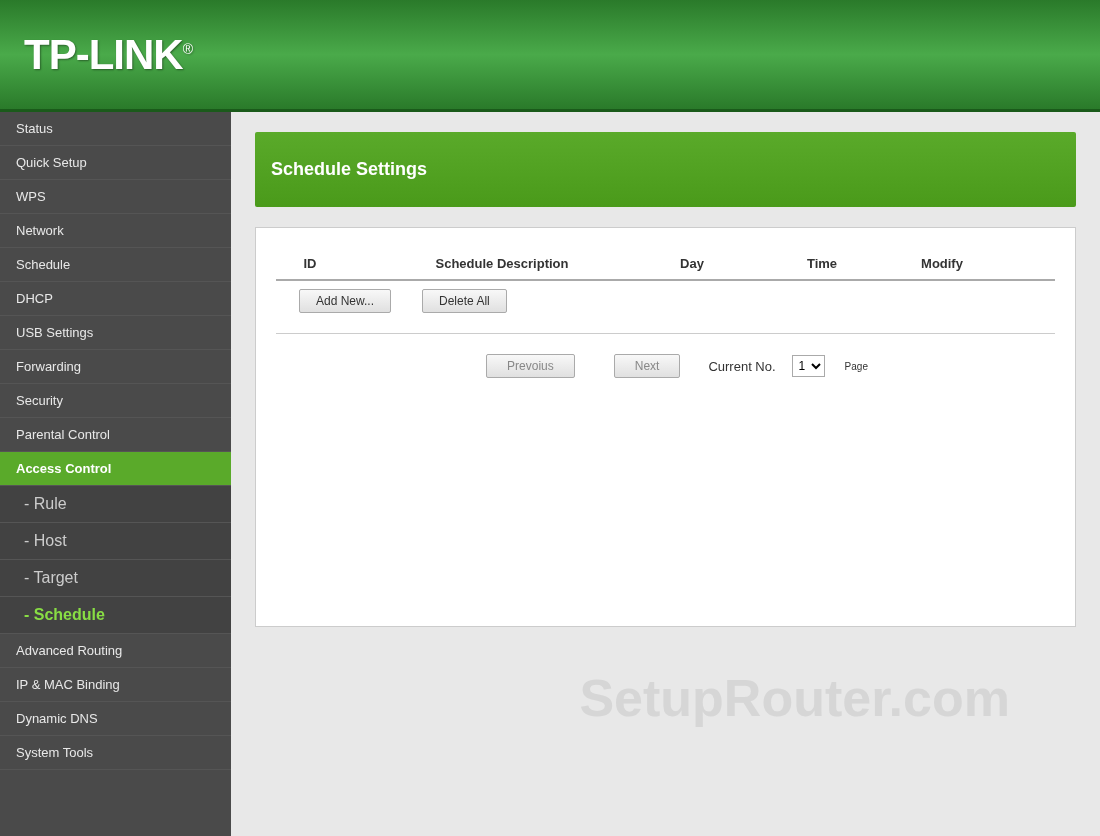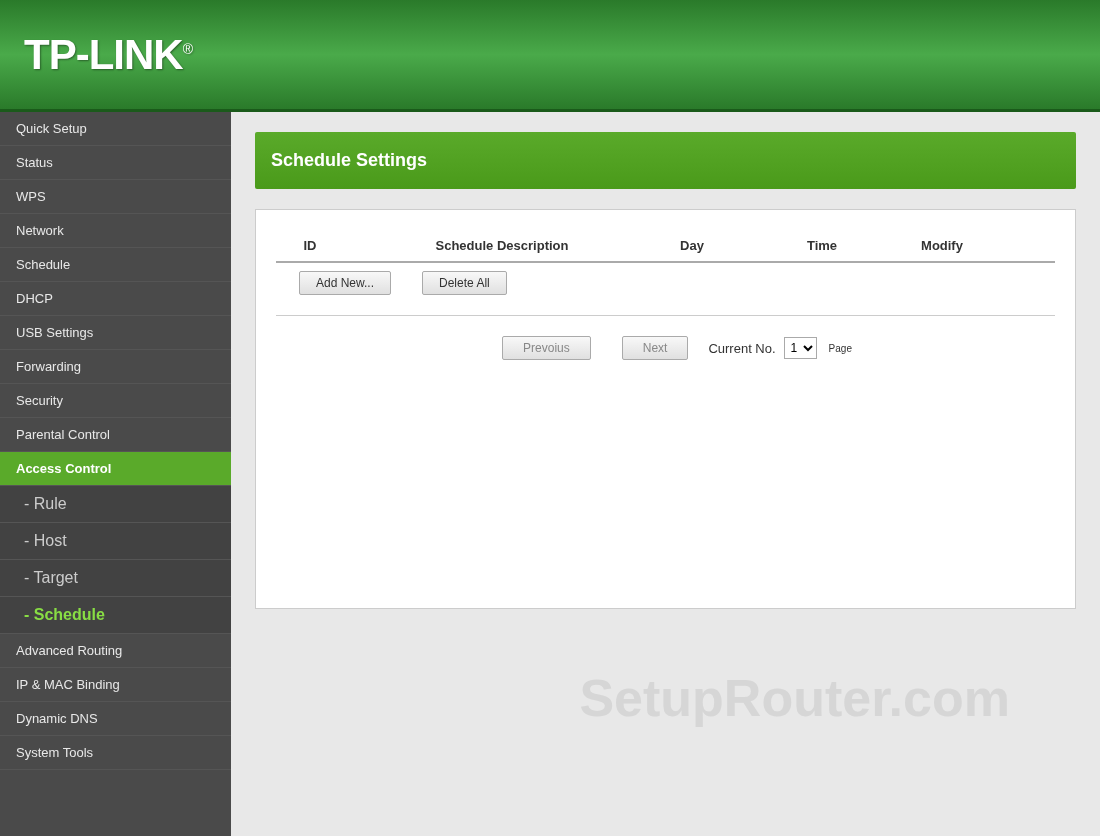--- a/index.html
+++ b/index.html
@@ -79,21 +79,21 @@
       position: relative;
       overflow: hidden;
     }
 
     
     .page-title-bar {
       background: linear-gradient(to bottom, #5aaa2a, #4a9a1a);
       color: white;
       font-size: 18px;
       font-weight: bold;
-      padding: 18px 16px;
+      padding: 27px 16px;
       margin-bottom: 20px;
       border-radius: 2px;
     }
 
     
     .content-area {
       background: white;
       border: 1px solid #ccc;
       padding: 20px;
       min-height: 400px;
@@ -137,21 +137,21 @@
     .divider {
       border: none;
       border-top: 1px solid #ccc;
       margin: 20px 0;
     }
 
     
     .pagination-row {
       display: flex;
       align-items: center;
-      gap: 8px;
+      gap: 16px;
       justify-content: center;
       margin-top: 10px;
     }
     .pagination-row .btn {
       padding: 4px 20px;
       color: #888;
     }
     .pagination-label {
       margin-left: 12px;
       color: #333;
@@ -189,22 +189,22 @@
 
 <div id="header">
   <div id="logo">
     <span>TP-LINK</span><sup>®</sup>
   </div>
 </div>
 
 <div id="layout">
 
   <nav id="sidebar">
+    <a class="sidebar-item">Status</a>
     <a class="sidebar-item">Quick Setup</a>
-    <a class="sidebar-item">Status</a>
     <a class="sidebar-item">WPS</a>
     <a class="sidebar-item">Network</a>
     <a class="sidebar-item">Schedule</a>
     <a class="sidebar-item">DHCP</a>
     <a class="sidebar-item">USB Settings</a>
     <a class="sidebar-item">Forwarding</a>
     <a class="sidebar-item">Security</a>
     <a class="sidebar-item">Parental Control</a>
     <a class="sidebar-item active">Access Control</a>
     <a class="sidebar-item sub">- Rule</a>

